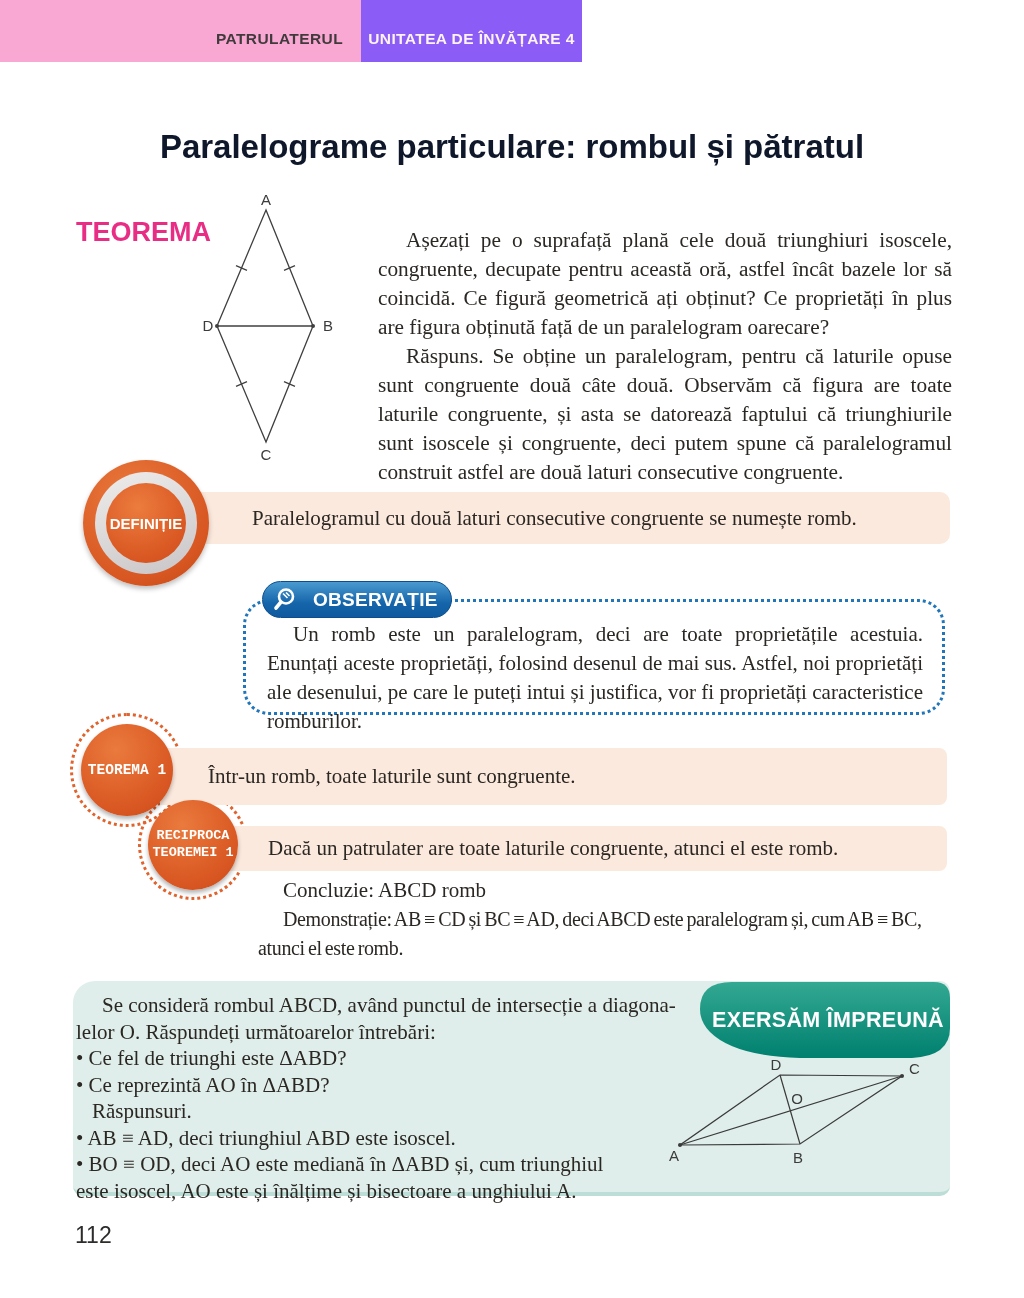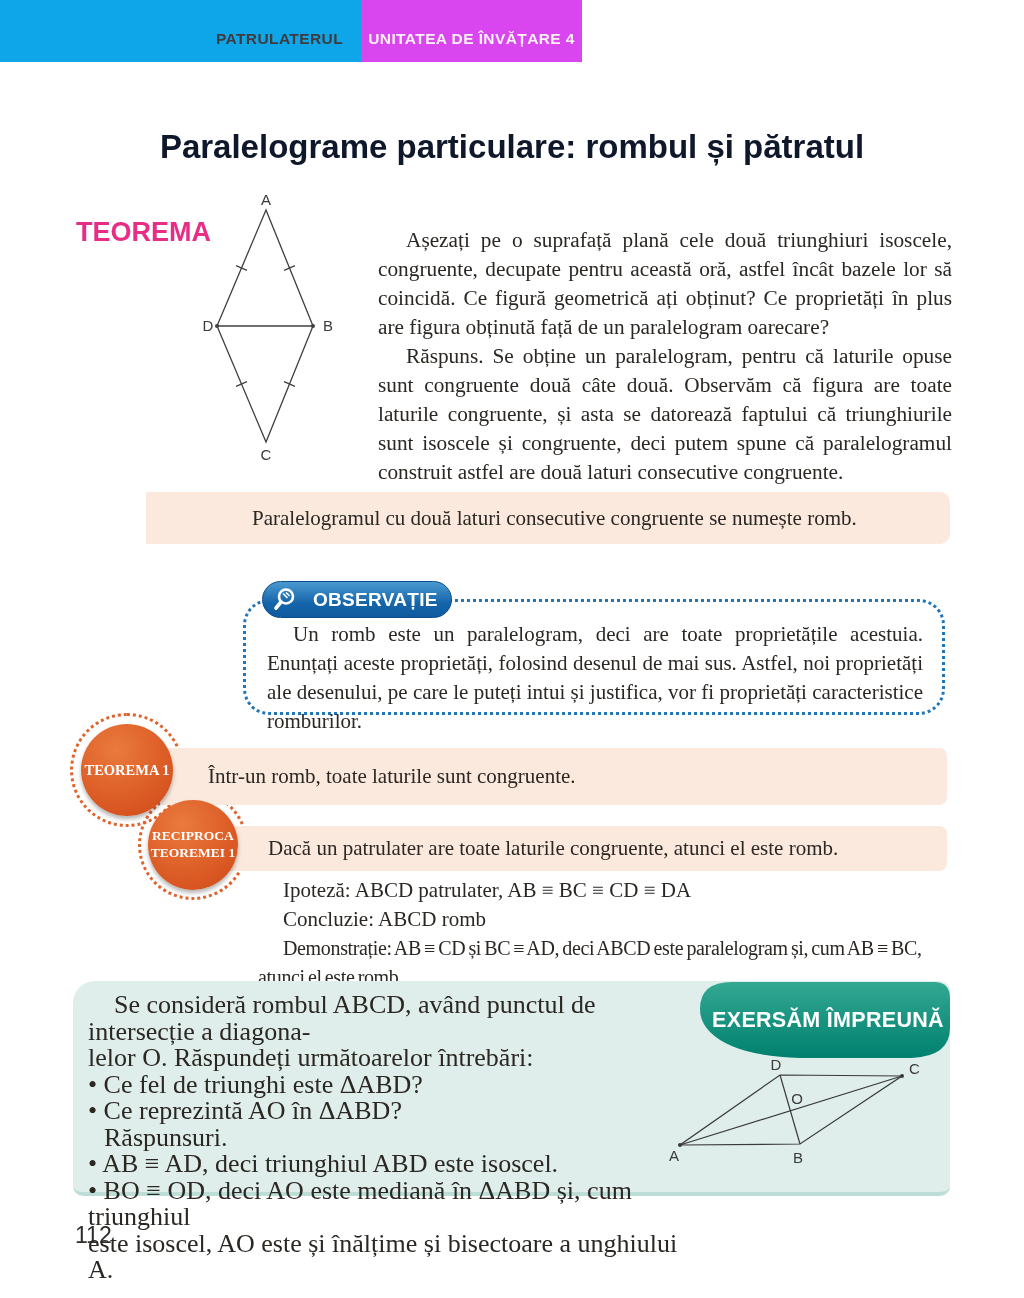--- a/index.html
+++ b/index.html
@@ -5,22 +5,22 @@
   * { margin:0; padding:0; box-sizing:border-box; }
   html,body { background:#ffffff; }
   .page {
     position:relative; width:1024px; height:1298px; background:#ffffff;
     font-family:"Liberation Serif", serif; color:#2b2723; overflow:hidden;
   }
   .it { }
 
   
   .tab { position:absolute; top:0; height:62px; display:flex; align-items:flex-end; }
-  .tab-light { left:0; width:361px; background:#0ea5e9; justify-content:flex-end; padding:0 18px 14px 0; }
-  .tab-dark { left:361px; width:221px; background:#d946ef; justify-content:center; padding-bottom:14px; }
+  .tab-light { left:0; width:361px; background:#f9a8d4; justify-content:flex-end; padding:0 18px 14px 0; }
+  .tab-dark { left:361px; width:221px; background:#8b5cf6; justify-content:center; padding-bottom:14px; }
   .tab span { font-family:"Liberation Sans", sans-serif; font-weight:bold; font-size:15.5px; letter-spacing:.4px; }
   .tab-light span { color:#413a3c; }
   .tab-dark span { color:#fdf3f4; }
 
   .title { position:absolute; top:128px; left:0; width:1024px; text-align:center;
     font-family:"Liberation Sans", sans-serif; font-weight:bold; font-size:33px; color:#0f172a; }
 
   .section-label { position:absolute; top:217px; left:76px;
     font-family:"Liberation Sans", sans-serif; font-weight:bold; font-size:27px; color:#e82d85; }
 
@@ -56,35 +56,35 @@
     display:flex; align-items:center; gap:8px; padding-left:10px; z-index:3; }
   .obs-pill span { font-family:"Liberation Sans", sans-serif; font-weight:bold; font-size:19px; color:#ffffff; letter-spacing:.3px;margin-left:8px; }
 
   .dot-ring { position:absolute; border:3px dotted #e0622c; border-radius:50%; }
   .ring-th1 { left:70px; top:713px; width:114px; height:114px; }
   .ring-rec { left:138px; top:790px; width:110px; height:110px; }
   .orb { position:absolute; border-radius:50%;
     background:radial-gradient(circle at 38% 28%, #ea7a3d, #d95722 68%, #c74a1a);
     box-shadow:0 3px 4px rgba(0,0,0,.3); display:flex; flex-direction:column;
     align-items:center; justify-content:center; z-index:2; }
-  .orb span { font-family:Liberation Serif, serif; font-weight:bold; color:#ffffff; line-height:1.25; }
+  .orb span { font-family:Liberation Mono, monospace; font-weight:bold; color:#ffffff; line-height:1.25; }
   .orb-th1 { left:81px; top:724px; width:92px; height:92px; }
   .orb-th1 span { font-size:14.5px; }
   .orb-rec { left:148px; top:800px; width:90px; height:90px; }
   .orb-rec span { font-size:13.5px; }
 
   .proof { position:absolute; left:258px; top:876px; width:694px; font-size:21px; line-height:29px; }
   .proof p { text-indent:25px; }
   .proof p.tight { font-size:20px; letter-spacing:-.35px; word-spacing:-1.5px; }
 
   .mint-box { position:absolute; left:73px; top:981px; width:877px; height:215px;
     background:#dfeeea; border-radius:22px 10px 10px 10px; border-bottom:4px solid #bcded6; }
   .ex-badge { position:absolute; left:700px; top:982px; width:250px; height:80px; z-index:2; }
   .ex-badge text { font-family:"Liberation Sans", sans-serif; font-weight:bold; font-size:21.5px; fill:#ffffff; letter-spacing:.3px; }
-  .ex-text { position:absolute; left:88px; top:992px; width:612px; font-size:26px; line-height:26.5px; }
+  .ex-text { position:absolute; left:76px; top:992px; width:612px; font-size:21px; line-height:26.5px; }
   .ex-text p.ind { text-indent:26px; }
   .ex-text p.ans { margin-left:16px; }
 
   .page-number { position:absolute; left:75px; top:1222px;
     font-family:"Liberation Sans", sans-serif; font-size:23px; color:#2e2c2a; }
 </style>
 </head>
 <body>
 
 <div class="page">
@@ -114,20 +114,27 @@
     <text x="18" y="141" text-anchor="middle">D</text>
     <text x="133" y="141" text-anchor="start">B</text>
     <text x="76" y="270" text-anchor="middle">C</text>
   </svg>
 
   <div class="intro">
     <p>Așezați pe o suprafață plană cele două triunghiuri isoscele, congruente, decupate pentru această oră, astfel încât bazele lor să coincidă. Ce figură geometrică ați obținut? Ce proprietăți în plus are figura obținută față de un paralelogram oarecare?</p>
     <p><span class="it">Răspuns.</span><span> Se obține un paralelogram, pentru că laturile opuse sunt congruente două câte două. Observăm că figura are toate laturile congruente, și asta se datorează faptului că triunghiurile sunt isoscele și congruente, deci putem spune că paralelogramul construit astfel are două laturi consecutive congruente.</span></p>
   </div>
 
+  <div class="def-badge">
+    <div class="ring">
+      <div class="core">
+        <span>DEFINIȚIE</span>
+      </div>
+    </div>
+  </div>
   <div class="bar bar-def">
     <p><span>Paralelogramul cu două laturi consecutive congruente se numește </span><span class="it">romb</span><span>.</span></p>
   </div>
 
   <div class="obs-box"></div>
   <div class="obs-pill">
     <svg width="24" height="26" viewBox="0 0 24 26">
       <circle cx="13" cy="9.5" r="7" stroke="#ffffff" stroke-width="2.6" fill="none"></circle>
       <line x1="10" y1="6.5" x2="14.5" y2="11" stroke="#ffffff" stroke-width="1.6"></line>
       <line x1="13" y1="5.5" x2="16.5" y2="9" stroke="#ffffff" stroke-width="1.6"></line>
@@ -148,21 +155,20 @@
   <div class="dot-ring ring-rec"></div>
   <div class="orb orb-rec">
     <span>RECIPROCA</span>
     <span>TEOREMEI 1</span>
   </div>
   <div class="bar bar-rec">
     <p>Dacă un patrulater are toate laturile congruente, atunci el este romb.</p>
   </div>
 
   <div class="proof">
-    <p><span class="it">Ipoteză</span><span>:   </span><span class="it">ABCD</span><span> patrulater, </span><span class="it">AB</span><span> ≡ </span><span class="it">BC</span><span> ≡ </span><span class="it">CD</span><span> ≡ </span><span class="it">DA</span></p>
     <p><span class="it">Concluzie</span><span>:   </span><span class="it">ABCD</span><span> romb</span></p>
     <p class="tight"><span class="it">Demonstrație</span><span>:   </span><span class="it">AB</span><span> ≡ </span><span class="it">CD</span><span> și </span><span class="it">BC</span><span> ≡ </span><span class="it">AD</span><span>, deci </span><span class="it">ABCD</span><span> este paralelogram și, cum </span><span class="it">AB</span><span> ≡ </span><span class="it">BC</span><span>,</span><br><span>atunci el este romb.</span></p>
   </div>
 
   <div class="mint-box"></div>
   <svg class="ex-badge" viewBox="0 0 250 80">
     <defs>
       <linearGradient id="tealgrad" x1="0" y1="0" x2="0" y2="1">
         <stop offset="0" stop-color="#33a892"></stop>
         <stop offset="1" stop-color="#00806f"></stop>

